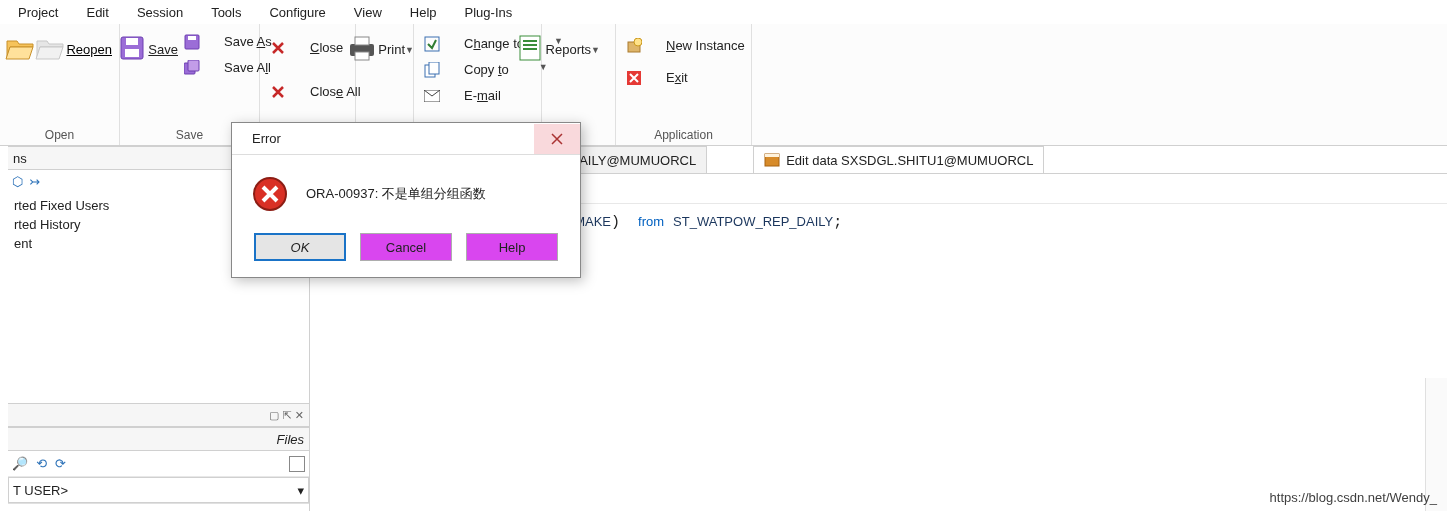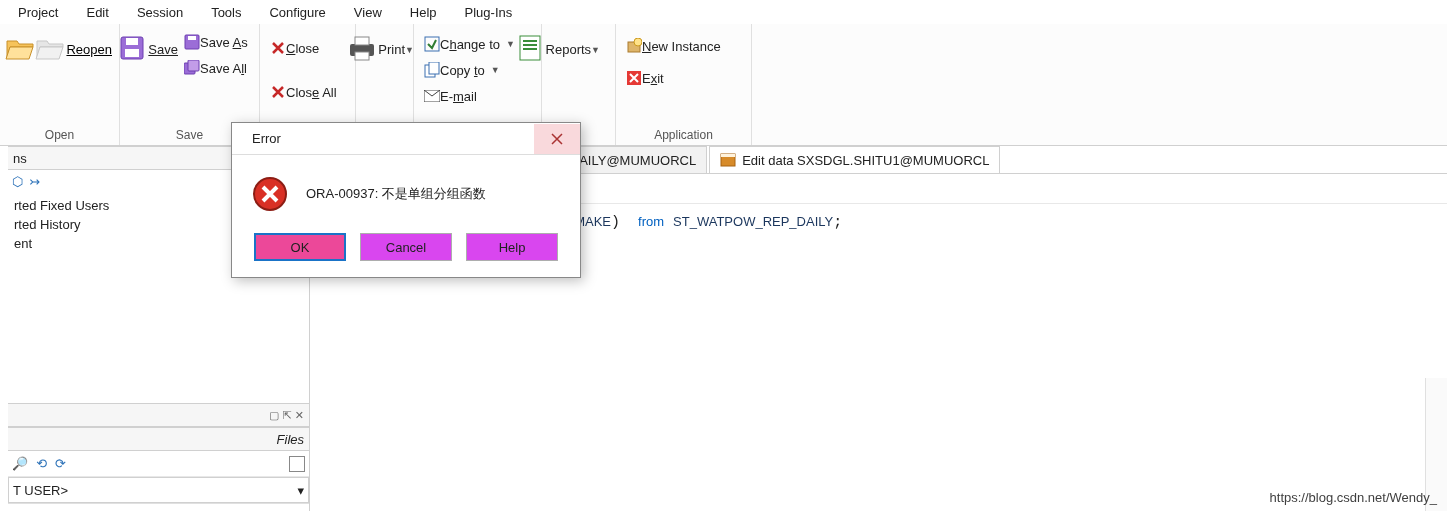--- a/index.html
+++ b/index.html
@@ -11,61 +11,61 @@
 
 
 .ribbon { display: flex; border-bottom: 1px solid #d0d0d0; height: 122px; background: #fcfcfc; }
 .ribbon-group { border-right: 1px solid #e0e0e0; display: flex; flex-direction: column; padding: 4px 6px 0 6px; }
 .ribbon-group .content { flex: 1; display: flex; align-items: flex-start; }
 .ribbon-group .title { text-align: center; font-size: 12px; color: #555; padding: 2px 0 3px 0; }
 .big-btn { display: flex; flex-direction: row; align-items: center; justify-content: flex-end; width: 54px; padding: 4px 2px; }
 .big-btn .icon { width: 32px; height: 32px; margin-bottom: 4px; }
 .big-btn .lbl { text-align: center; line-height: 1.2; }
 .small-col { display: flex; flex-direction: column; gap: 6px; padding-top: 4px; }
-.small-btn { display: flex; align-items: center; gap: 0; padding: 2px 4px; white-space: nowrap; }
+.small-btn { display: flex; align-items: flex-start; gap: 24px; padding: 2px 4px; white-space: nowrap; }
 .small-btn .ic { width: 16px; height: 16px; display: inline-flex; align-items: center; justify-content: center; }
 .disabled { color: #000000; }
 .underline-key { text-decoration: underline; }
 
 
 .left-area { position: absolute; left: 8px; top: 146px; width: 302px; bottom: 0; border-right: 1px solid #d0d0d0; background:#fff; }
 .panel-header { height: 24px; border-top:1px solid #d0d0d0; border-bottom: 1px solid #d0d0d0; display: flex; align-items: center; padding: 0 5px; font-size:12px; justify-content:space-between; background:#f6f6f6;}
 .panel-tools { height: 22px; display:flex; align-items:center; padding:0 4px; gap:6px; }
 .tree { padding: 4px 0; font-size:12.5px; }
 .tree-item { padding: 2px 6px; }
 .files-header { height:24px; border-top:1px solid #d0d0d0; border-bottom:1px solid #d0d0d0; display:flex; align-items:center; padding:0 5px; font-size:12px; justify-content:flex-end; background:#f6f6f6;font-style:italic;}
 .files-row { display:flex; align-items:center; height:26px; padding:0 4px; border-bottom:1px solid #e8e8e8; justify-content:space-between;}
 .files-select { height:26px; display:flex; align-items:center; padding:0 4px; border:1px solid #d0d0d0; margin:0; }
 .files-select .chev { margin-left:auto; }
 .sq { width:16px; height:16px; border:1px solid #888; }
 
 
 .tabs-row { position:absolute; left:302px; right:0; top:146px; height:28px; display:flex; align-items:stretch; border-bottom:1px solid #d0d0d0;}
 .tab { display:flex; align-items:center; gap:6px; padding:0 10px; border:1px solid #d0d0d0; border-bottom:none; margin-right:2px; background:#f2f2f2; font-size:12.5px;}
-.tab.active { background:#fff; }
+.tab.active { background:#fff;margin-left:44px; }
 .tab .ic { width:16px; height:16px; }
 
 
 .editor-area { position:absolute; left:302px; right:0; top:174px; bottom:0; border-top:none; }
 .editor-toolbar-space { height:30px; border-bottom:1px solid #e8e8e8;}
 .code { padding:10px 0 0 10px; font-family:"Courier New", monospace; font-size:15px; white-space:pre; }
 .kw-blue { color:#0060c0; }
 .fn-green { color:#009a00; }
 .ident { color:#1b365d; }
 .right-strip { position:absolute; right:0; top:204px; width:22px; bottom:0; border-left:1px solid #e0e0e0; background:#fafafa;}
 
 
 .dialog { position:absolute; left:231px; top:122px; width:350px; background:#fff; border:1px solid #888; box-shadow:3px 3px 12px rgba(0,0,0,0.25); }
 .dialog .titlebar { height:32px; display:flex; align-items:center; padding-left:20px; border-bottom:1px solid #ddd; }
 .dialog .titlebar .title { flex:1; font-size:13px; }
 .dialog .close { width:46px; height:30px; display:flex; align-items:center; justify-content:center; background:#f9d9dc; }
 .dialog .body { display:flex; align-items:center; gap:18px; padding:18px 20px 10px 20px; min-height:70px;}
 .dialog .btns { display:flex; gap:14px; justify-content:center; padding:8px 0 16px 0; }
 .dialog .btn { width:92px; height:28px; border:1px solid #adadad; background:#d946ef; display:flex; align-items:center; justify-content:center; font-size:13px; }
-.dialog .btn.primary { border:2px solid #1a73c7; background:#ec4899; }
+.dialog .btn.primary { border:2px solid #1a73c7; background:#e5e5e5;font-style:italic; }
 
 
 .wm { position:absolute; right:10px; bottom:6px; color:#404040; font-size:13px; }
 
 
 svg { display:block; }
 .win-icons { display:flex; gap:6px; align-items:center; color:#666; font-size:11px;}
 </style>
 </head>
 <body>

